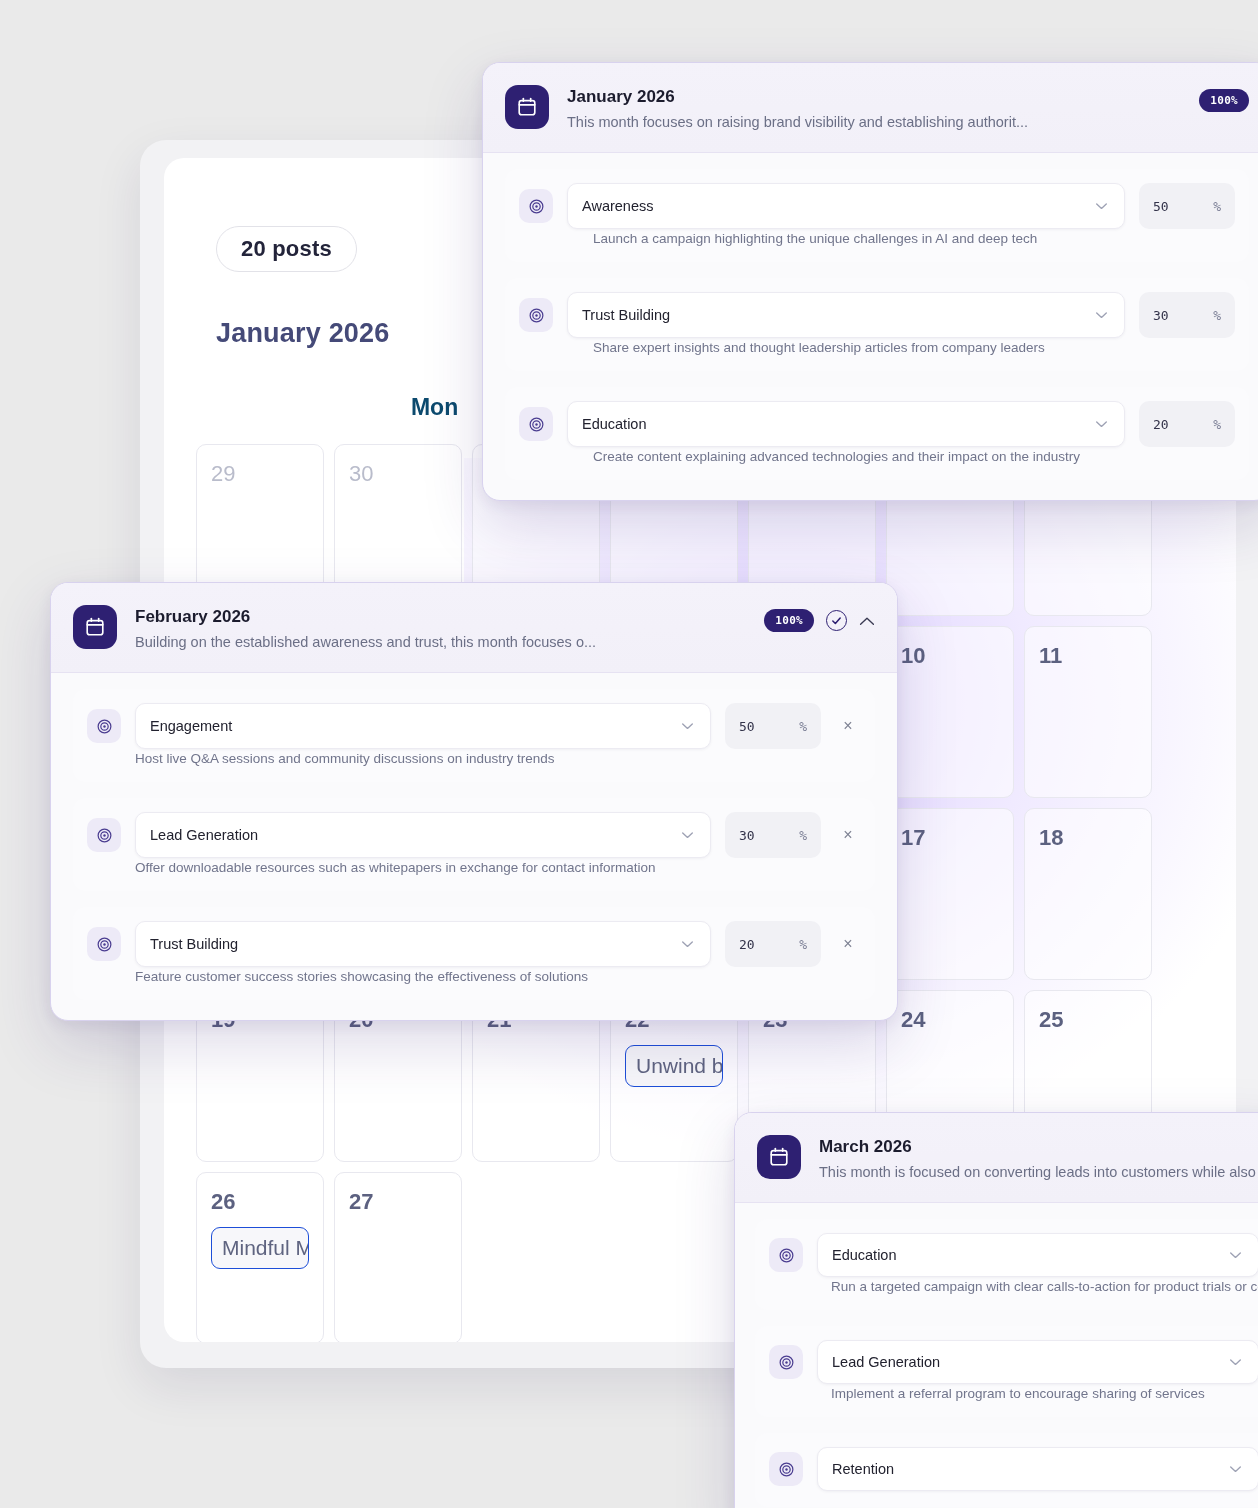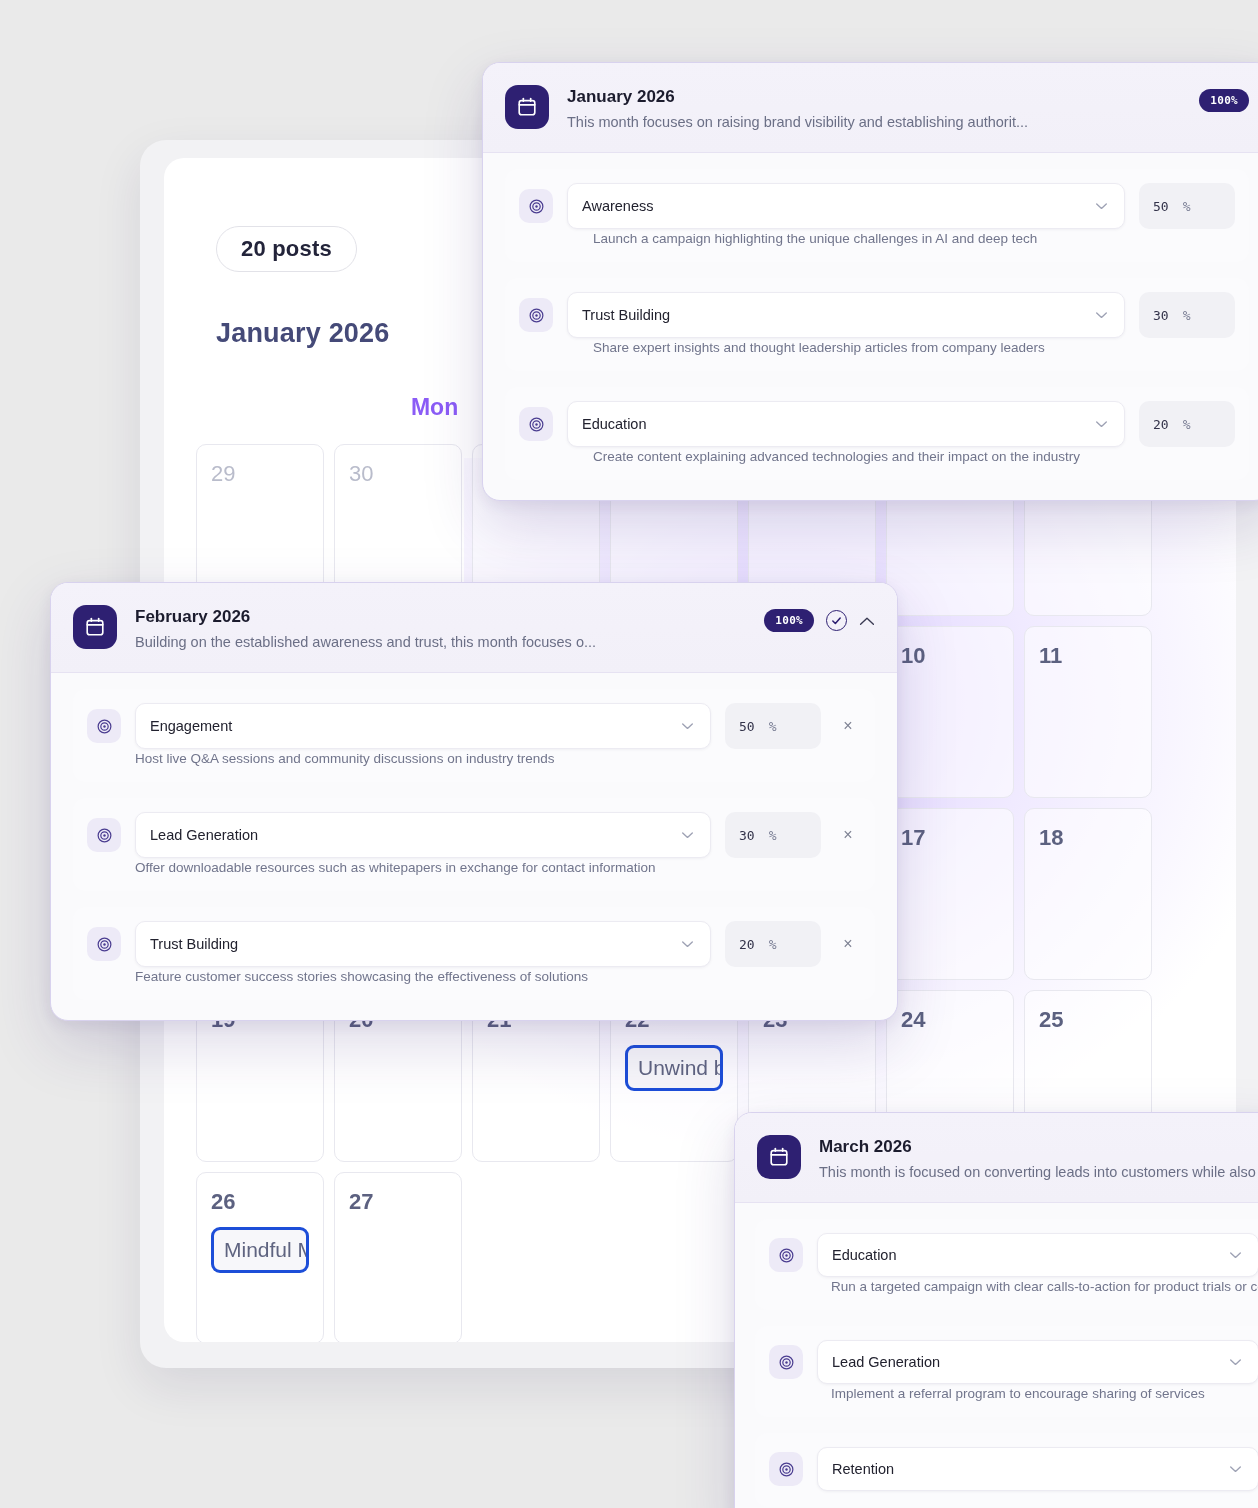--- a/index.html
+++ b/index.html
@@ -73,21 +73,21 @@
     left: 52px;
     top: 236px;
     width: 1020px;
     display: flex;
   }
   .weekday {
     width: 156px;
     text-align: center;
     font-size: 23px;
     font-weight: 600;
-    color: #8b5cf6;
+    color: #0c4a6e;
   }
   .weekday.spacer { color: transparent; }
 
   .cal-grid {
     position: absolute;
     left: 32px;
     top: 286px;
     width: 1060px;
     display: flex;
     flex-wrap: wrap;
@@ -104,21 +104,21 @@
   }
   .cal-daynum {
     font-size: 22px;
     color: #8b8fa8;
     font-weight: 500;
   }
   .cal-cell.muted .cal-daynum { color: #b9bccb; }
   .cal-cell.current .cal-daynum { color: #5c6180; font-weight: 600; }
   .event-chip {
     margin-top: 12px;
-    border: 3px solid #1d4ed8;
+    border: 1px solid #1d4ed8;
     background: #f7f7fa;
     border-radius: 9px;
     padding: 8px 10px;
     font-size: 21px;
     color: #5f6480;
     white-space: nowrap;
     overflow: hidden;
   }
   .event-chip.blue {
     border: 1px solid #9dc3f5;
@@ -220,21 +220,21 @@
   .goal-select .chev {
     position: absolute; right: 16px; top: 50%; transform: translateY(-50%);
     color: #9ea2b4; font-size: 13px;
   }
   .pct-field {
     flex: 0 0 auto;
     height: 42px;
     min-width: 88px;
     background: #f1f1f5;
     border-radius: 10px;
-    display: flex; align-items: center; justify-content: flex-start;
+    display: flex; align-items: center; justify-content: space-between;
     padding: 0 14px;
     gap: 14px;
     font-family: "DejaVu Sans Mono", monospace;
     font-size: 13px;
     color: #33334a;
   }
   .pct-field .sym { color: #7d8197; }
   .remove-x {
     flex: 0 0 auto;
     width: 26px; text-align: center;

